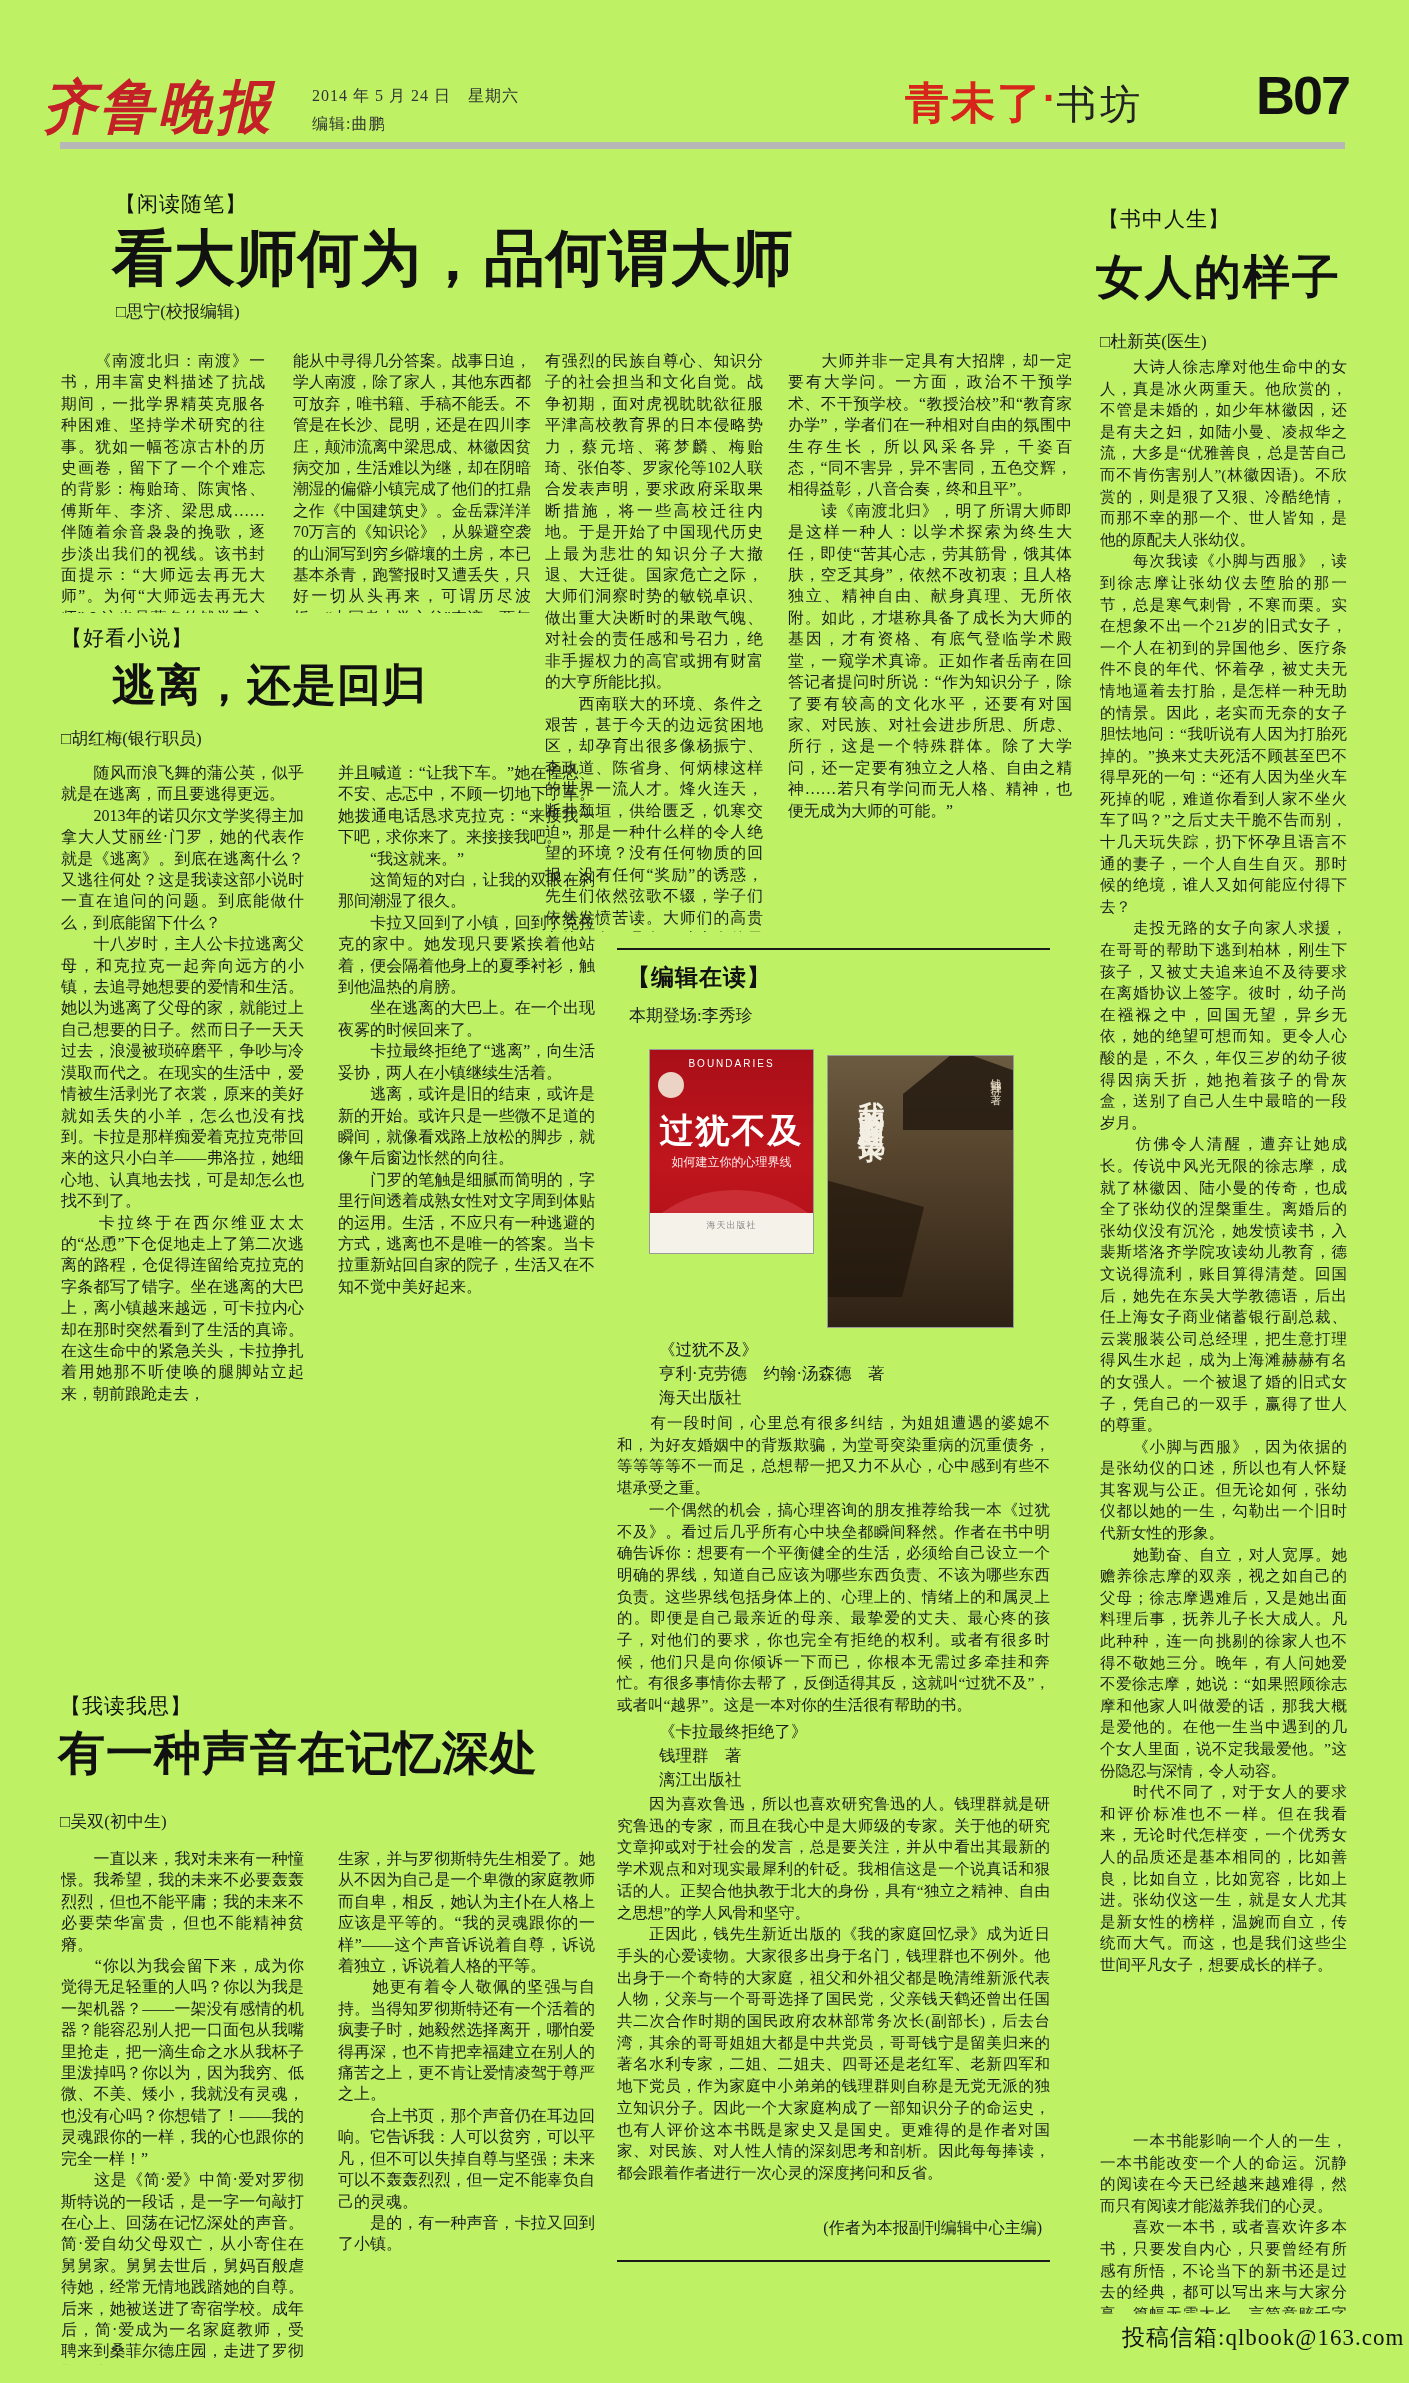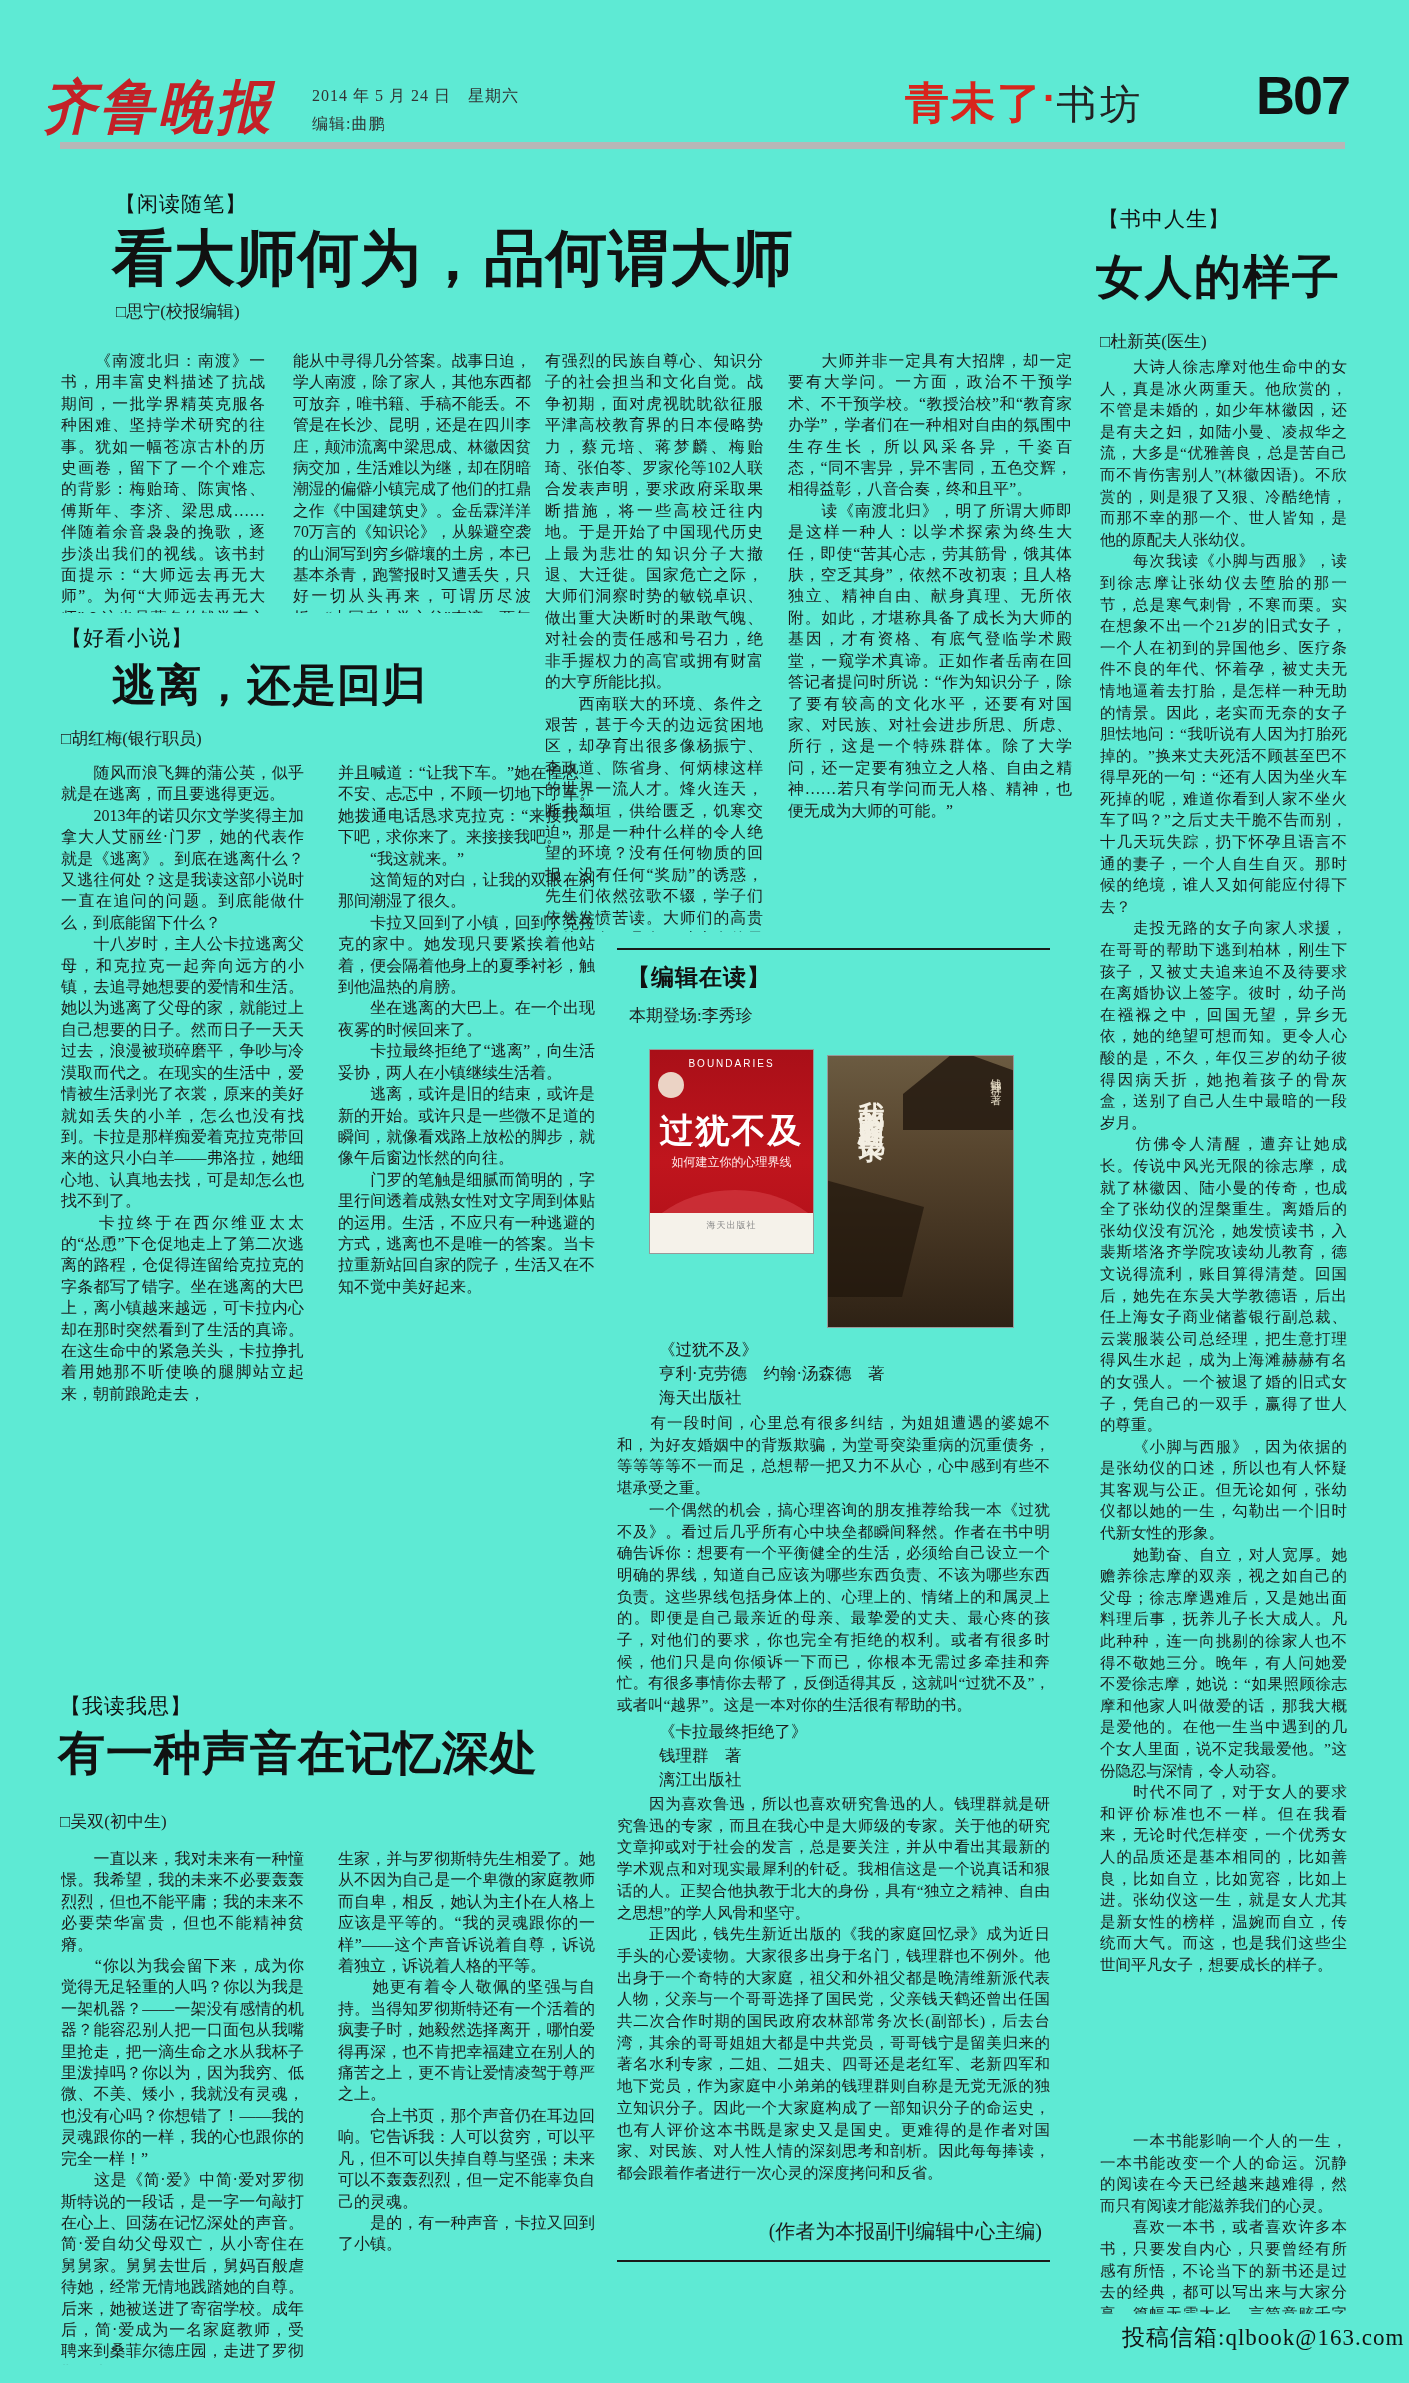--- a/index.html
+++ b/index.html
@@ -1,16 +1,16 @@
 <!DOCTYPE html>
 <html><head>
 <meta charset="utf-8">
 <style>
   html,body{margin:0;padding:0;background:#e8e8e8;}
-  .page{position:relative;width:1409px;height:2383px;background:#5eead4;overflow:hidden;
+  .page{position:relative;width:1409px;height:2383px;background:#bef264;overflow:hidden;
         font-family:"Liberation Serif","DejaVu Serif",serif;color:#1c1c1c;}
   .abs{position:absolute;}
   
   .logo{left:42px;top:72px;font-size:54px;font-weight:bold;color:#c32127;
         font-style:italic;letter-spacing:4px;transform:scaleY(1.08);}
   .dateline{left:312px;top:86px;font-size:16px;color:#333;letter-spacing:1px;}
   .editorline{left:312px;top:114px;font-size:16px;color:#333;letter-spacing:1px;}
   .sectionline{left:905px;top:74px;font-family:"Liberation Sans","DejaVu Sans",sans-serif;}
   .sec-red{font-size:44px;font-weight:bold;color:#d8251c;letter-spacing:2px;}
   .sec-dot{font-size:40px;font-weight:bold;color:#d8251c;vertical-align:6px;}
@@ -26,21 +26,21 @@
   .col{font-size:15.8px;line-height:21.4px;text-align:justify;word-break:break-all;overflow:hidden;}
   .col p{margin:0;}
   .lh21 p{margin:0;}
   
   .edbox{left:617px;top:948px;width:433px;height:1310px;border-top:2px solid #1a1a1a;
          border-bottom:2px solid #1a1a1a;}
   .edbox .inner{position:absolute;}
   .host{font-size:17px;color:#222;}
   .caption p{margin:0;font-size:16.5px;line-height:24px;}
   .edpara{font-size:15.5px;line-height:21.7px;text-align:justify;word-break:break-all;}
-  .edclose{font-size:20px;}
+  .edclose{font-size:16px;}
   
   .book{overflow:hidden;box-shadow:0 0 0 1px #999;}
   .book1{background:linear-gradient(#a90f18,#c0151d 55%,#b01019);}
   .b1-top{position:absolute;left:0;right:0;top:8px;text-align:center;color:#fff;
           font-size:10px;letter-spacing:2px;font-family:"Liberation Sans",sans-serif;}
   .b1-badge{position:absolute;left:8px;top:22px;width:26px;height:26px;border-radius:50%;
             background:#f2e9d8;opacity:.9;}
   .b1-title{position:absolute;left:0;right:0;top:58px;text-align:center;color:#fff;
             font-size:34px;font-weight:bold;letter-spacing:2px;
             font-family:"Liberation Sans","DejaVu Sans",sans-serif;}

